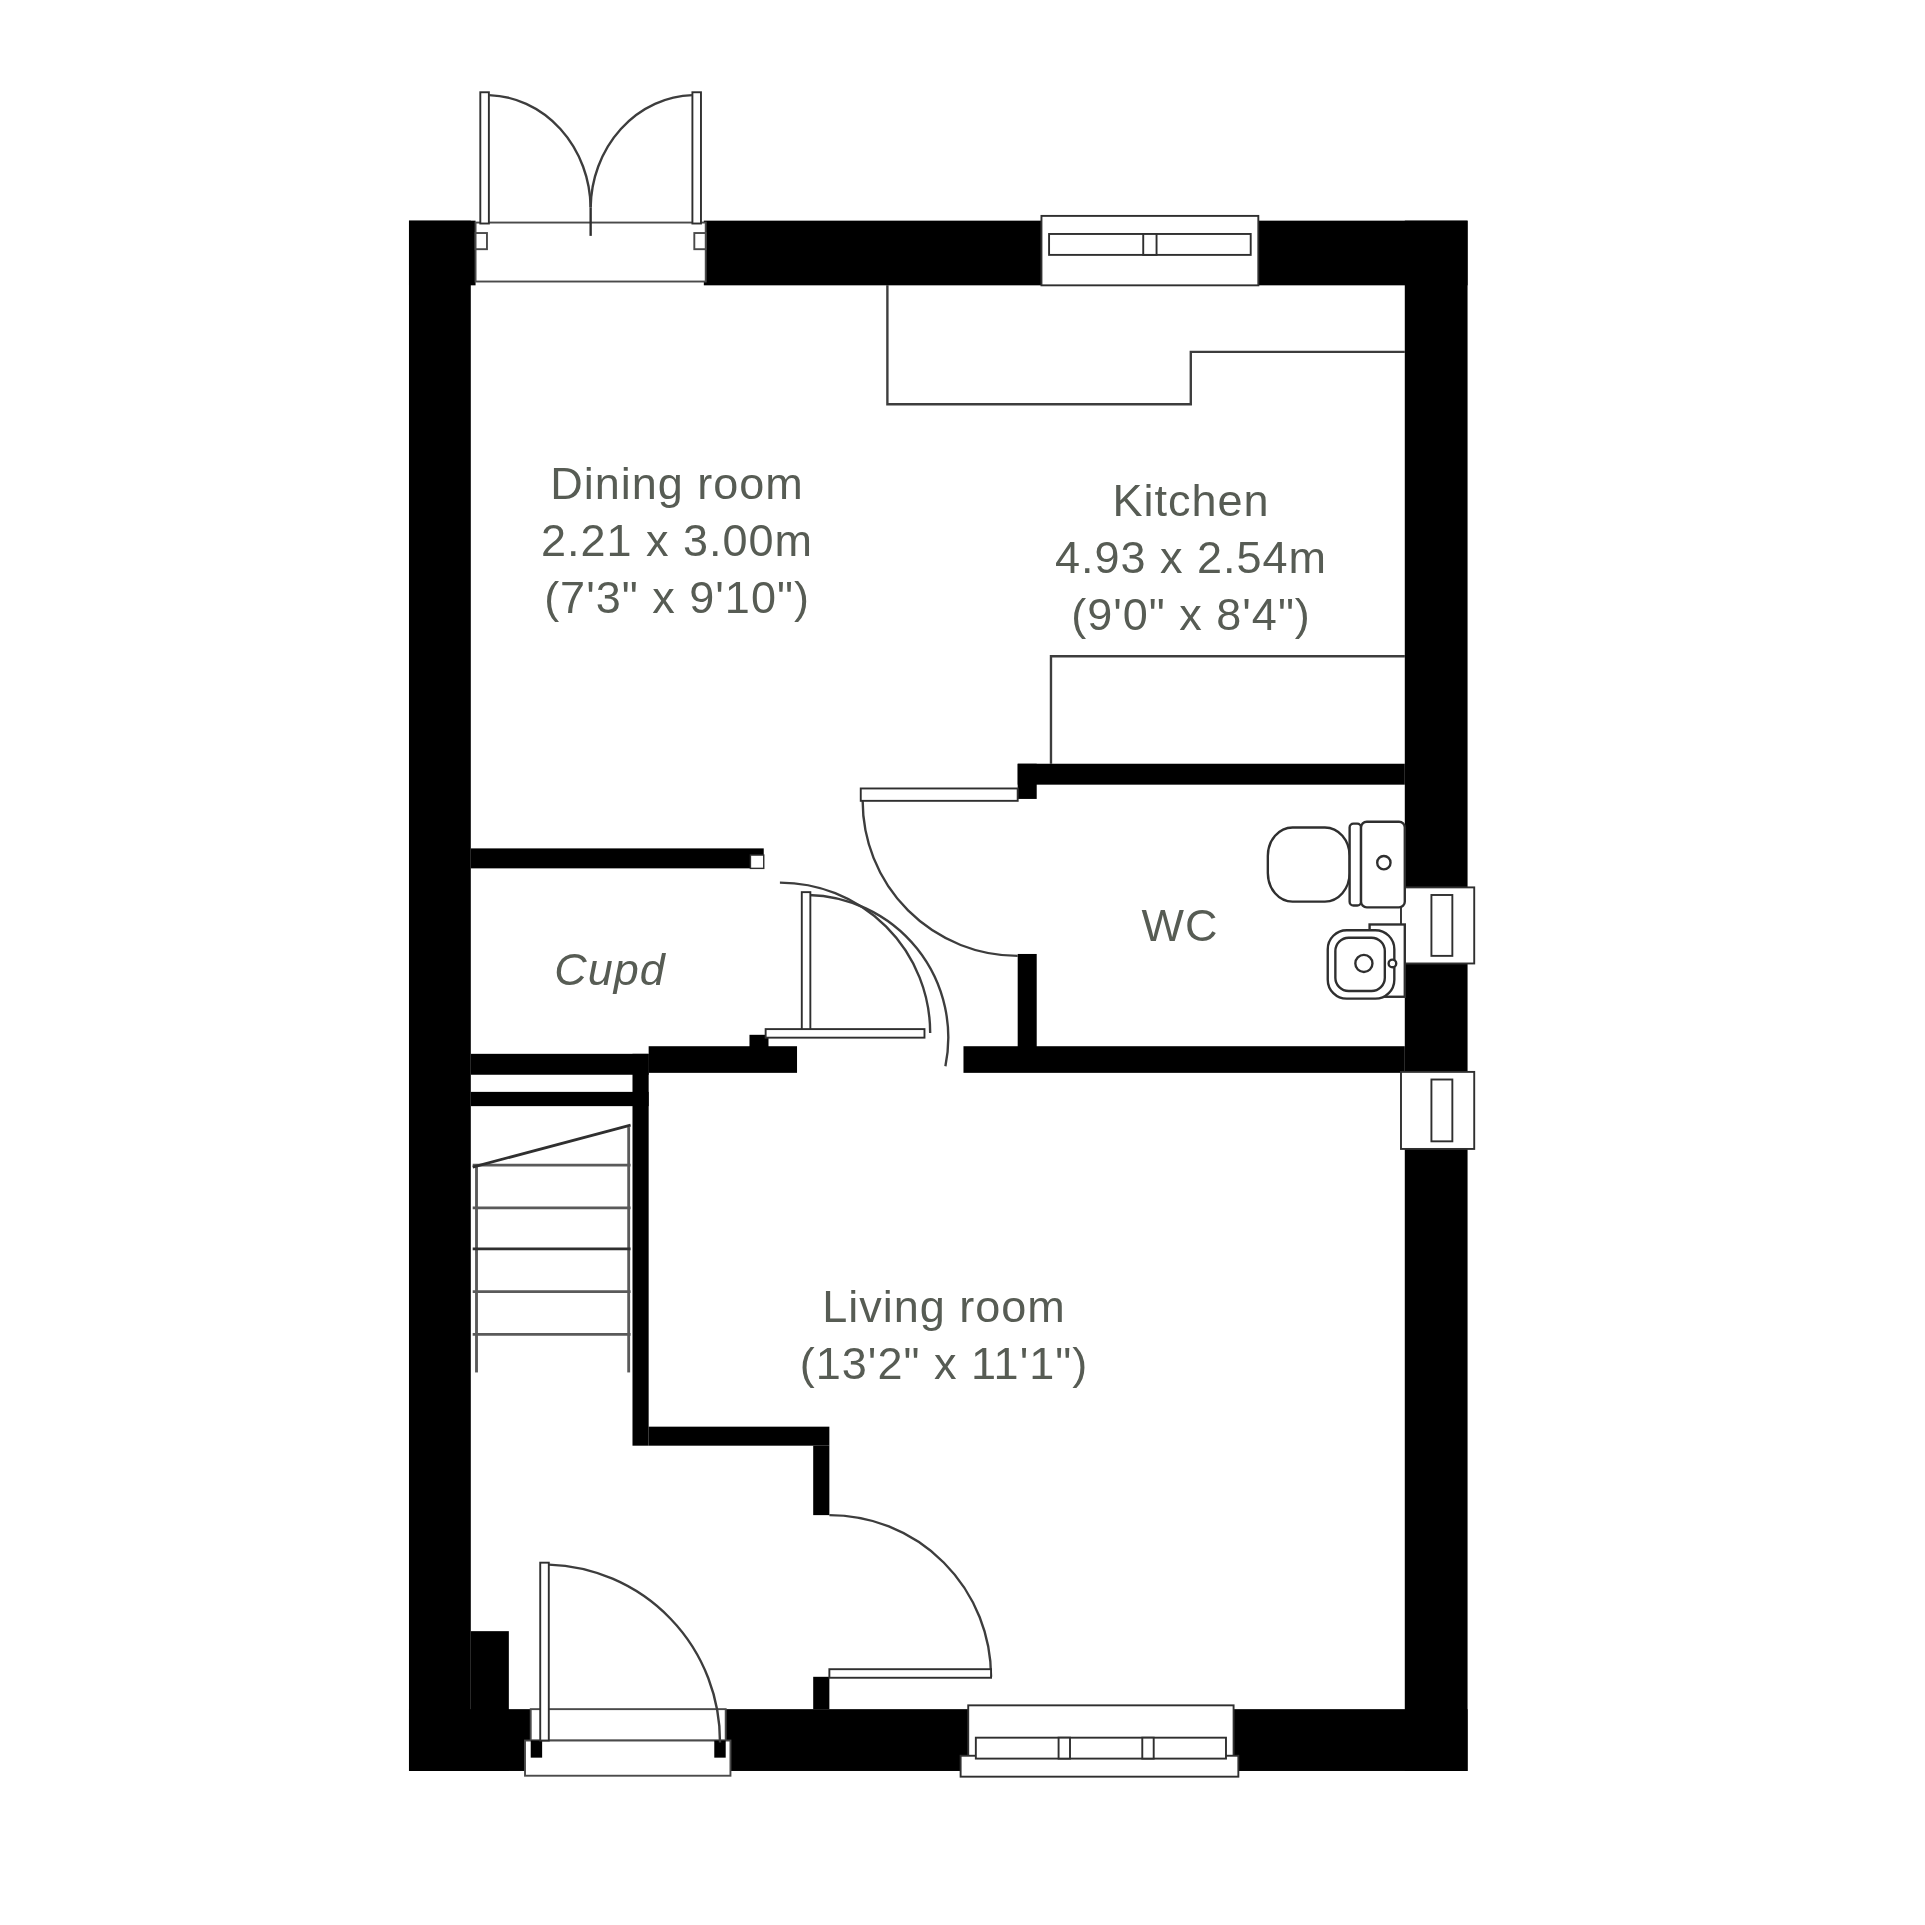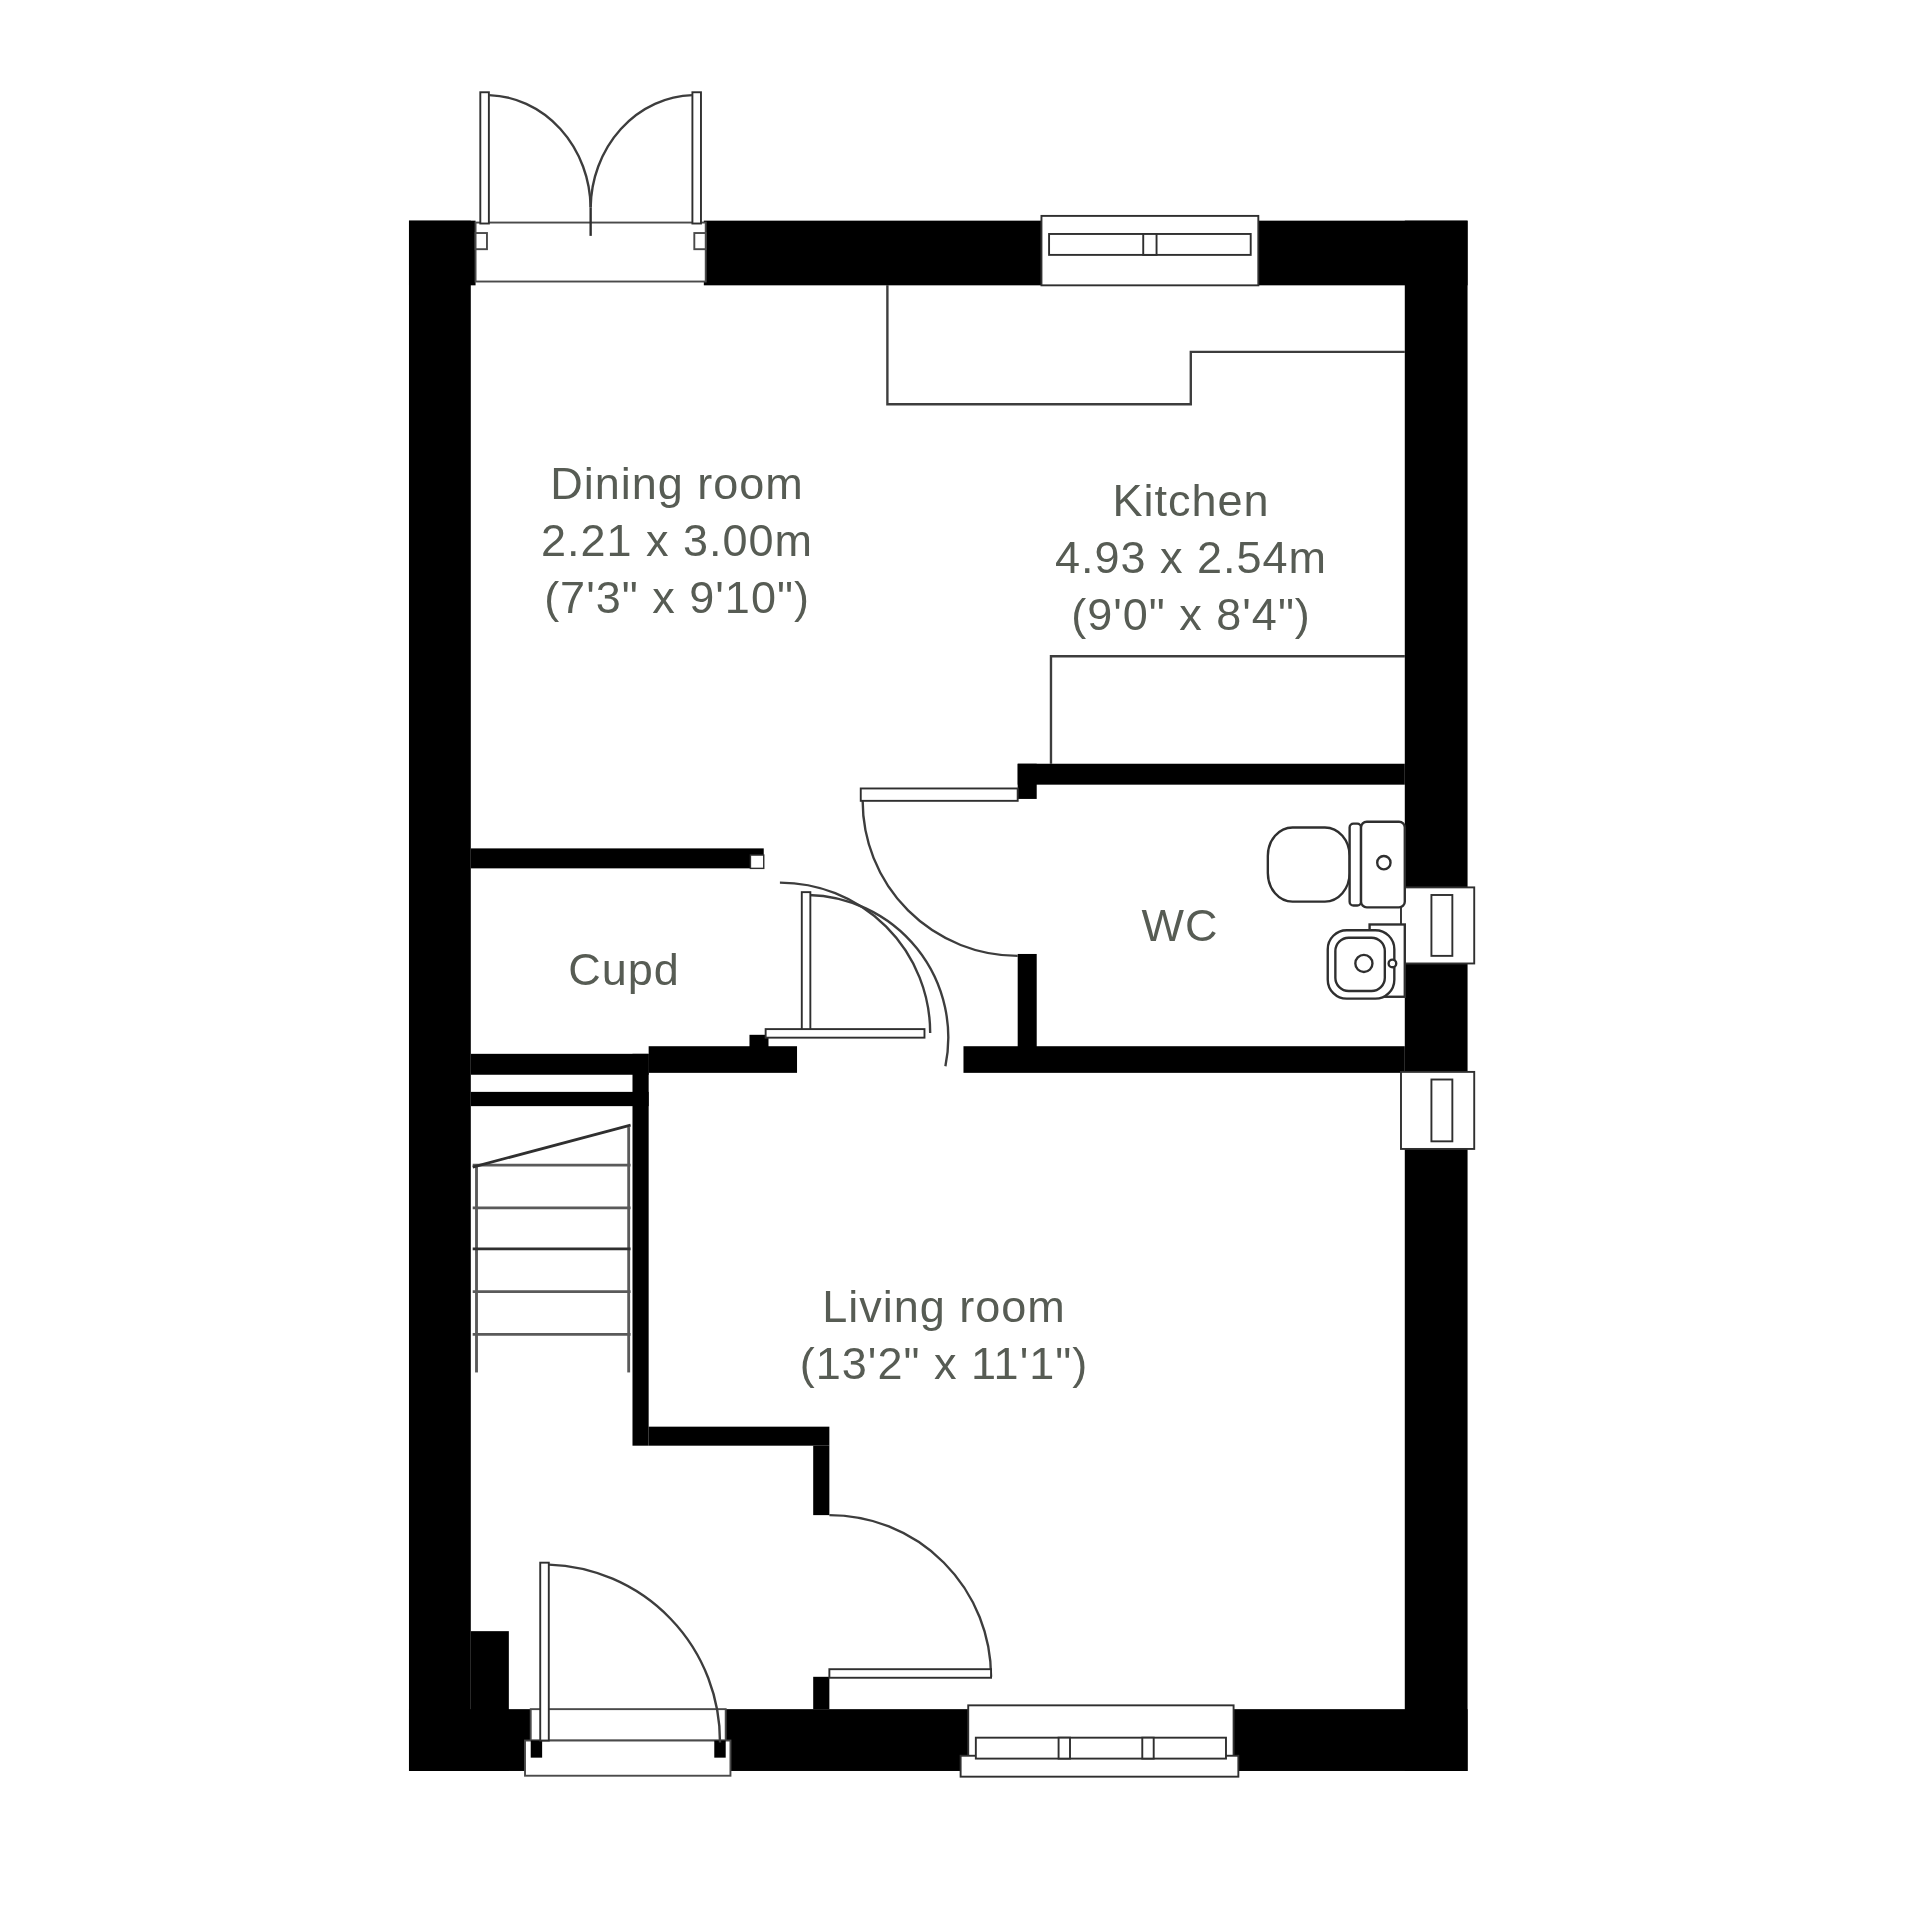--- a/index.html
+++ b/index.html
@@ -154,21 +154,21 @@
     <span class="ln">2.21 x 3.00m</span>
     <span class="ln">(7'3" x 9'10")</span>
   </div>
 
   <div class="label" style="left:1191px;top:533px;margin-top:24px;">
     <span class="ln">Kitchen</span>
     <span class="ln">4.93 x 2.54m</span>
     <span class="ln">(9'0" x 8'4")</span>
   </div>
 
-  <div class="label" style="left:624px;top:969px;">
+  <div class="label" style="left:610px;top:969px;font-style:italic;">
     <span class="ln">Cupd</span>
   </div>
 
   <div class="label" style="left:1180px;top:925px;text-align:center;">
     <span class="ln">WC</span>
   </div>
 
   <div class="label" style="left:944px;top:1335px;">
     <span class="ln">Living room</span>
     <span class="ln">(13'2" x 11'1")</span>

